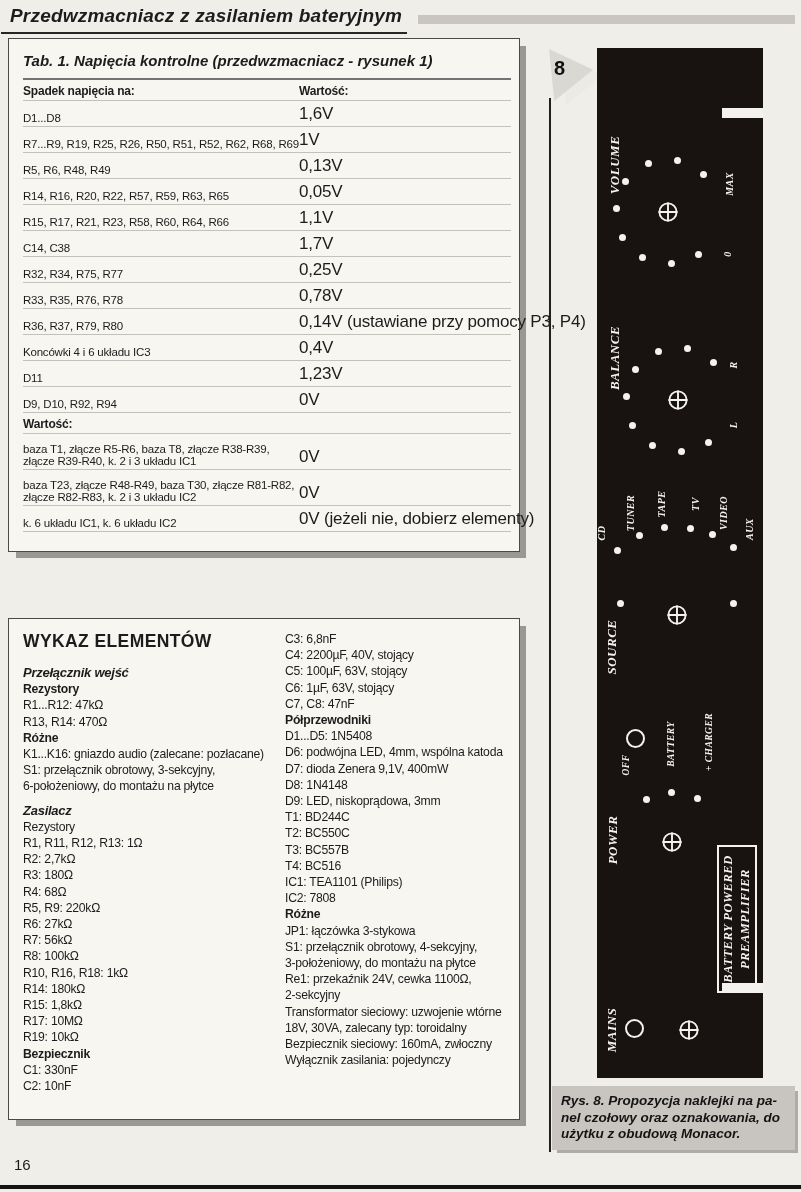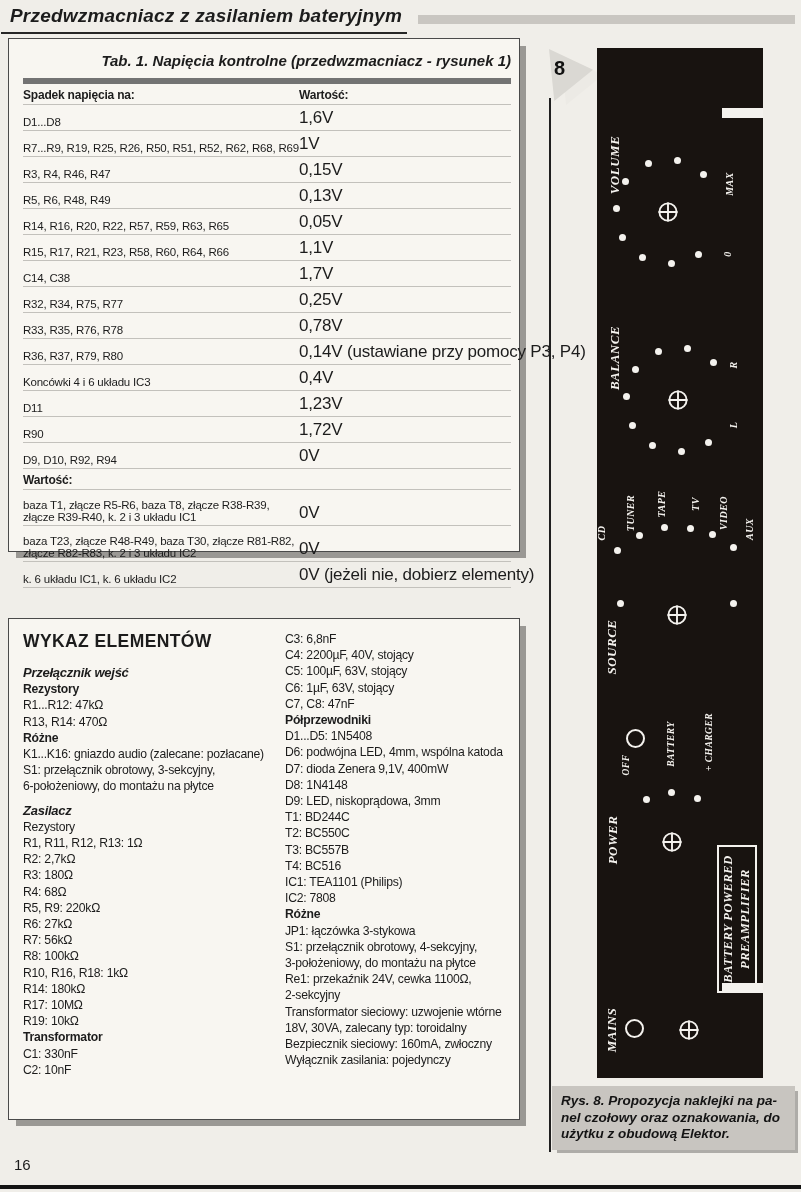--- a/index.html
+++ b/index.html
@@ -11,22 +11,22 @@
   }
   
   #hdr-title{position:absolute;left:10px;top:5px;font-size:19px;font-weight:bold;
     font-style:italic;letter-spacing:.2px;}
   #hdr-rule{position:absolute;left:1px;top:32px;width:406px;height:2px;background:#262626;}
   #hdr-bar{position:absolute;left:418px;top:15px;width:377px;height:9px;background:#c9c6c1;}
   
   .box{position:absolute;background:#f8f6f1;border:1px solid #4a4a4a;
     box-shadow:7px 7px 0 -1px #9a9894;}
   #tbl{left:8px;top:38px;width:512px;height:514px;padding:0;box-sizing:border-box;}
-  #tbl-title{font-size:15px;font-weight:bold;font-style:italic;padding:13px 8px 9px 14px;text-align:right;}
-  #tbl-rows{border-top:6px solid #737373;margin:0 8px 0 14px;}
+  #tbl-title{font-size:15px;font-weight:bold;font-style:italic;padding:13px 0 9px 14px;}
+  #tbl-rows{border-top:2px solid #737373;margin:0 8px 0 14px;}
   .trow{display:flex;align-items:flex-end;border-bottom:1px solid #c3c1bc;
     min-height:21px;box-sizing:border-box;padding:3px 0 2px;}
   .trow.dbl{min-height:36px;}
   .tlab{width:276px;font-size:11.5px;letter-spacing:-.2px;white-space:pre-line;flex:none;}
   .tval{font-size:17px;letter-spacing:-.2px;white-space:nowrap;}
   .trow.hdr .tlab,.trow.hdr .tval{font-weight:bold;font-size:12px;}
   
   #parts{left:8px;top:618px;width:512px;height:502px;box-sizing:border-box;
     padding:12px 10px 10px 14px;display:flex;}
   #parts-left{width:258px;flex:none;}
@@ -79,24 +79,20 @@
       </div>
       <div class="trow">
         <div class="tlab">D1...D8</div>
         <div class="tval">1,6V</div>
       </div>
       <div class="trow">
         <div class="tlab">R7...R9, R19, R25, R26, R50, R51, R52, R62, R68, R69</div>
         <div class="tval">1V</div>
       </div>
       <div class="trow">
-        <div class="tlab">R3, R4, R46, R47</div>
-        <div class="tval">0,15V</div>
-      </div>
-      <div class="trow">
         <div class="tlab">R5, R6, R48, R49</div>
         <div class="tval">0,13V</div>
       </div>
       <div class="trow">
         <div class="tlab">R14, R16, R20, R22, R57, R59, R63, R65</div>
         <div class="tval">0,05V</div>
       </div>
       <div class="trow">
         <div class="tlab">R15, R17, R21, R23, R58, R60, R64, R66</div>
         <div class="tval">1,1V</div>
@@ -117,24 +113,20 @@
         <div class="tlab">R36, R37, R79, R80</div>
         <div class="tval">0,14V (ustawiane przy pomocy P3, P4)</div>
       </div>
       <div class="trow">
         <div class="tlab">Koncówki 4 i 6 układu IC3</div>
         <div class="tval">0,4V</div>
       </div>
       <div class="trow">
         <div class="tlab">D11</div>
         <div class="tval">1,23V</div>
-      </div>
-      <div class="trow">
-        <div class="tlab">R90</div>
-        <div class="tval">1,72V</div>
       </div>
       <div class="trow">
         <div class="tlab">D9, D10, R92, R94</div>
         <div class="tval">0V</div>
       </div>
       <div class="trow hdr">
         <div class="tval">Wartość:</div>
       </div>
       <div class="trow dbl">
         <div class="tlab">baza T1, złącze R5-R6, baza T8, złącze R38-R39,
@@ -171,23 +163,24 @@
         <div class="pline">R1, R11, R12, R13: 1Ω</div>
         <div class="pline">R2: 2,7kΩ</div>
         <div class="pline">R3: 180Ω</div>
         <div class="pline">R4: 68Ω</div>
         <div class="pline">R5, R9: 220kΩ</div>
         <div class="pline">R6: 27kΩ</div>
         <div class="pline">R7: 56kΩ</div>
         <div class="pline">R8: 100kΩ</div>
         <div class="pline">R10, R16, R18: 1kΩ</div>
         <div class="pline">R14: 180kΩ</div>
+        <div class="pline">R15: 1,8kΩ</div>
         <div class="pline">R17: 10MΩ</div>
         <div class="pline">R19: 10kΩ</div>
-        <div class="pline b">Transformator</div>
+        <div class="pline b">Bezpiecznik</div>
         <div class="pline">C1: 330nF</div>
         <div class="pline">C2: 10nF</div>
       </div>
   </div>
   <div id="parts-right">
       <div class="pline">C3: 6,8nF</div>
       <div class="pline">C4: 2200µF, 40V, stojący</div>
       <div class="pline">C5: 100µF, 63V, stojący</div>
       <div class="pline">C6: 1µF, 63V, stojący</div>
       <div class="pline">C7, C8: 47nF</div>
@@ -294,18 +287,18 @@
     <div class="pring" style="left:27.5px;top:970.5px;width:19px;height:19px"></div>
     <svg class="pscrew" style="left:81px;top:971px" width="22" height="22" viewBox="0 0 22 22">
       <circle cx="11" cy="11" r="8.6" fill="none" stroke="#f4f2ee" stroke-width="1.9"></circle>
       <path d="M1.5 11h19M11 1.5v19" stroke="#f4f2ee" stroke-width="1.9" fill="none"></path>
     </svg>
   </div>
 
 <div id="caption">
   <div>Rys. 8. Propozycja naklejki na pa-</div>
   <div>nel czołowy oraz oznakowania, do</div>
-  <div>użytku z obudową Elektor.</div>
+  <div>użytku z obudową Monacor.</div>
 </div>
 
 <div id="pgnum">16</div>
 <div id="journal">Elektor 3/97</div>
 <div id="bottom-rule"></div>
 
 </body></html>

